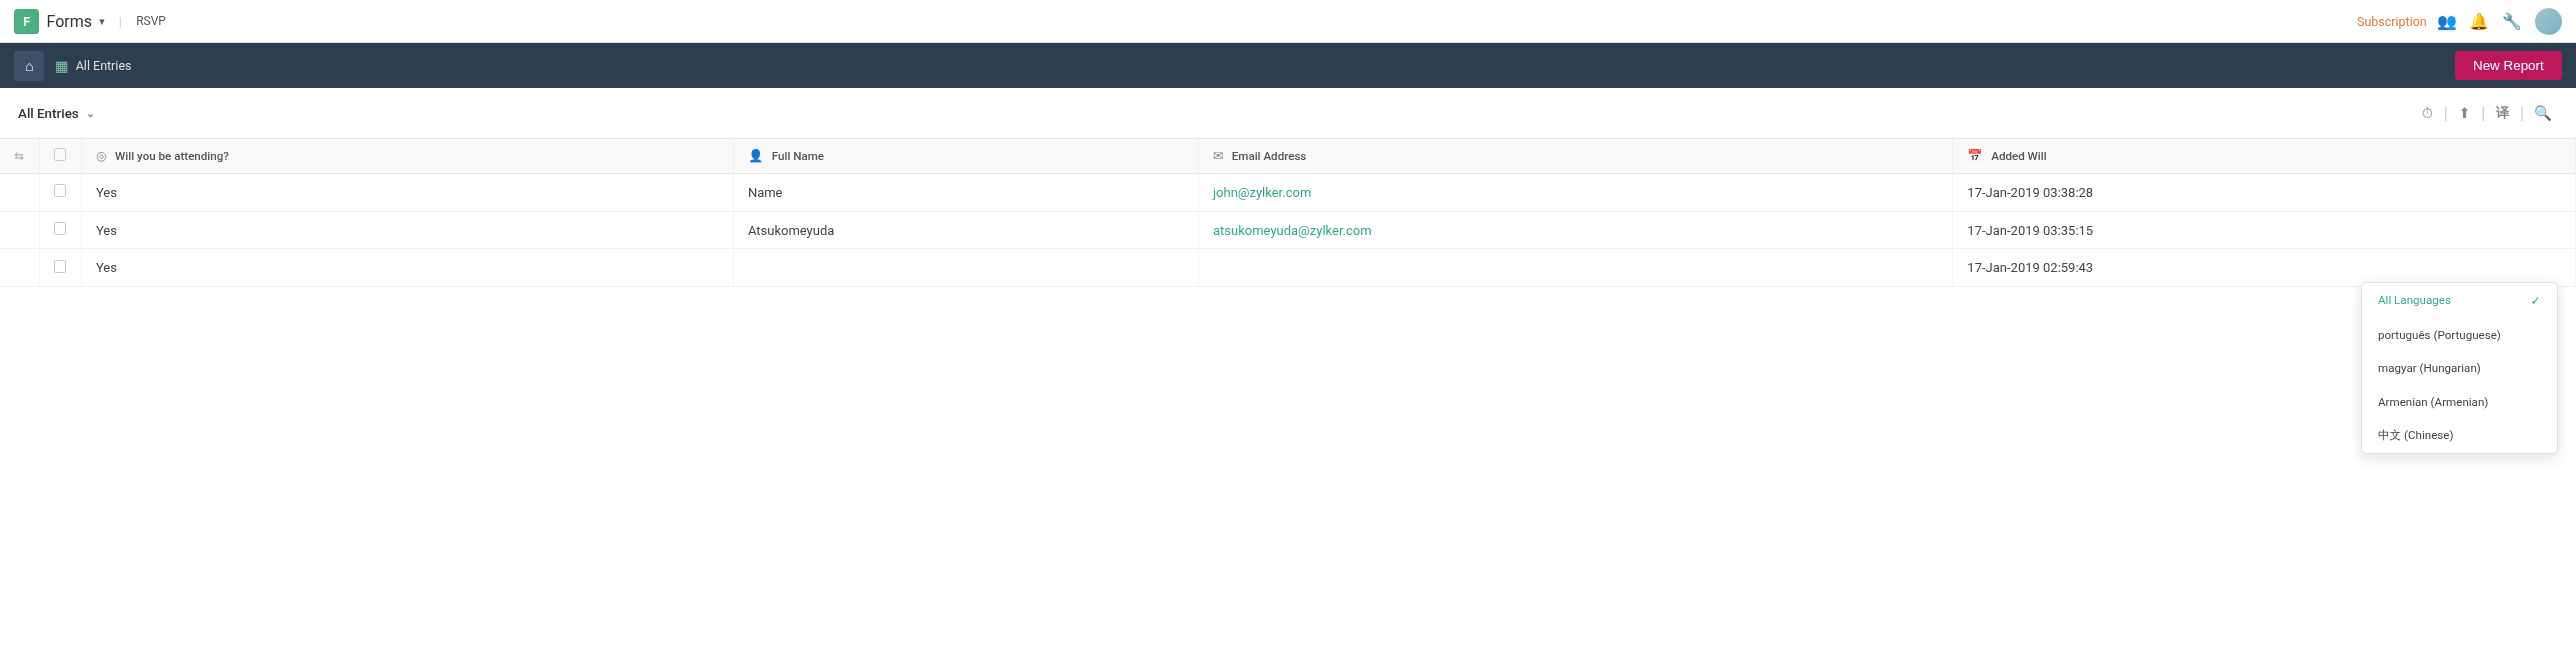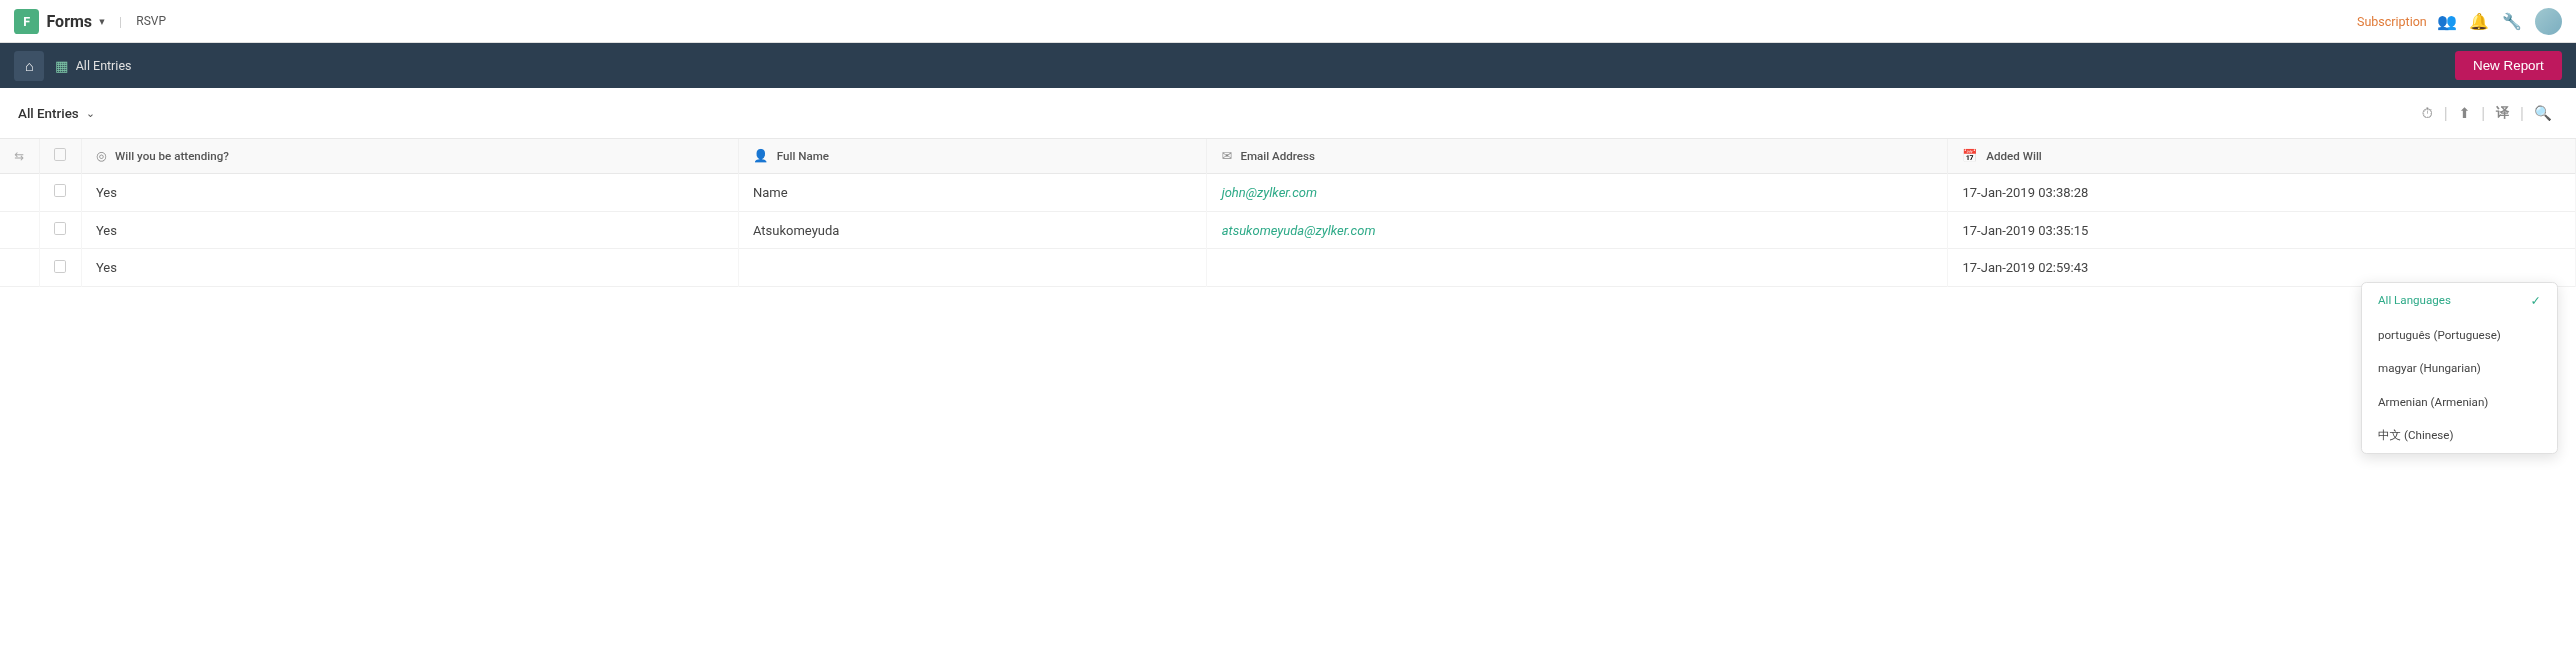--- a/index.html
+++ b/index.html
@@ -6,21 +6,21 @@
     body { font-family: -apple-system, BlinkMacSystemFont, 'Segoe UI', Roboto, sans-serif; font-size: 12.5px; background: #f5f5f5; }
 
     
     .top-nav {
       display: flex; align-items: center; height: 43px;
       background: #fff; border-bottom: 0.9px solid #e0e0e0;
       padding: 0 14.3px; gap: 10.7px;
     }
     .nav-logo { display: flex; align-items: center; gap: 7.2px; }
     .nav-logo-icon { width: 25px; height: 25px; background: #4CAF80; border-radius: 3.6px; display: flex; align-items: center; justify-content: center; color: white; font-weight: bold; font-size: 12.5px; }
-    .nav-title { font-size: 16px; font-weight: 700; color: #333; }
+    .nav-title { font-size: 16px; font-weight: 400; color: #333; }
     .nav-dropdown { color: #555; cursor: pointer; font-size: 10.7px; }
     .nav-divider-v { color: #ccc; margin: 0 3.6px; }
     .nav-breadcrumb { color: #555; font-size: 12px; }
     .nav-spacer { flex: 1; }
     .nav-subscription { color: #e07b39; font-size: 12.5px; text-decoration: none; cursor: pointer; }
     .nav-icons { display: flex; align-items: center; gap: 12.5px; color: #666; }
     .nav-icon { font-size: 16px; cursor: pointer; color: #666; }
     .avatar { width: 27px; height: 27px; border-radius: 50%; background: linear-gradient(135deg, #a0c8d0, #7baec0); display: flex; align-items: center; justify-content: center; font-size: 10.7px; color: white; cursor: pointer; }
 
     
@@ -58,21 +58,21 @@
     .table-container { position: relative; overflow: visible; }
     table { width: 100%; border-collapse: collapse; }
     thead tr { background: #f9f9f9; border-bottom: 0.9px solid #e8e8e8; }
     thead th { padding: 9px 14.3px; text-align: left; font-weight: 500; color: #555; font-size: 11.6px; border-right: 0.9px solid #f0f0f0; white-space: nowrap; }
     thead th:first-child { width: 39px; border-right: 0.9px solid #f0f0f0; }
     thead th:nth-child(2) { width: 39px; }
     tbody tr { border-bottom: 0.9px solid #f0f0f0; }
     tbody td { padding: 10.7px 14.3px; color: #444; font-size: 13px; vertical-align: middle; border-right: 0.9px solid #f5f5f5; }
     tbody td:first-child { width: 39px; }
     tbody td:nth-child(2) { width: 39px; }
-    .email-link { color: #2eaa88; text-decoration: none; font-style: italic; }
+    .email-link { color: #2eaa88; text-decoration: none; }
     .col-icon { color: #888; margin-right: 5.4px; font-size: 12.5px; }
     .checkbox { width: 12.5px; height: 12.5px; border: 0.9px solid #ccc; border-radius: 1.8px; display: inline-block; cursor: pointer; }
     .table-options-icon { font-size: 11.6px; color: #aaa; cursor: pointer; }
 
     
     .lang-dropdown {
       position: absolute; top: 143px; right: 18px;
       background: #fff; border: 0.9px solid #e0e0e0; border-radius: 5.4px;
       box-shadow: 0 3.6px 14.3px rgba(0,0,0,0.12); z-index: 100;
       min-width: 197px; overflow: hidden;

